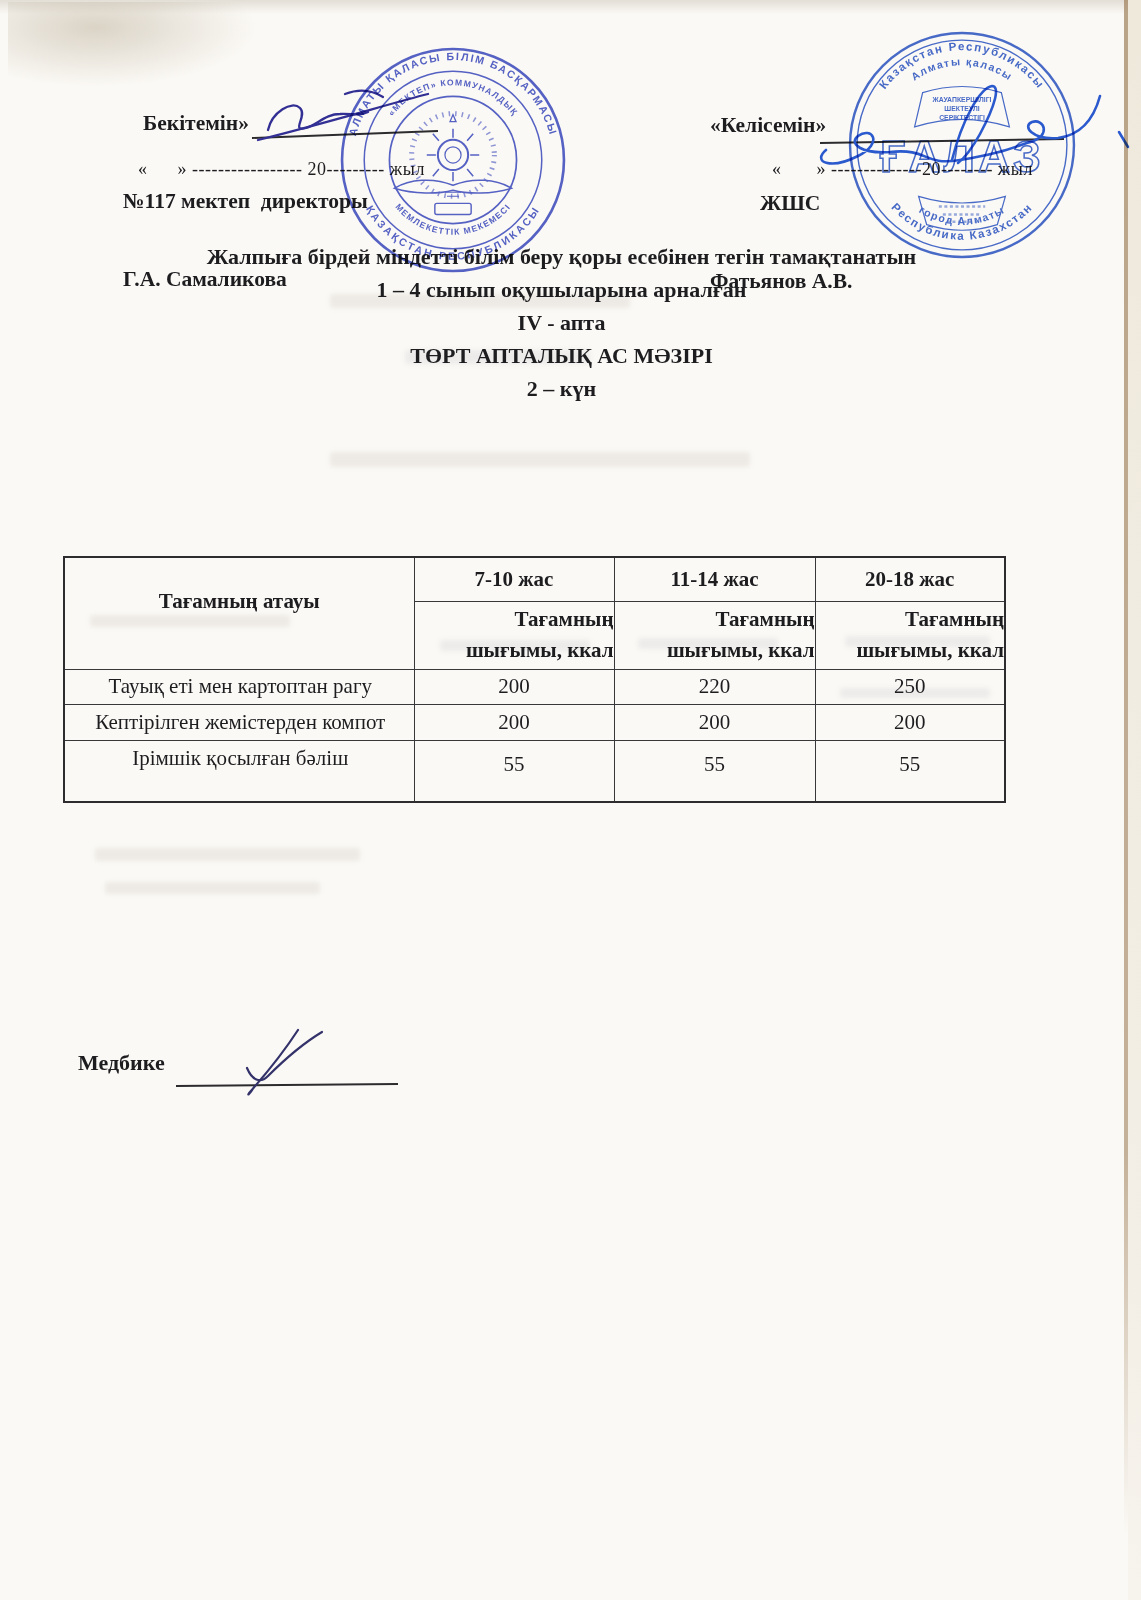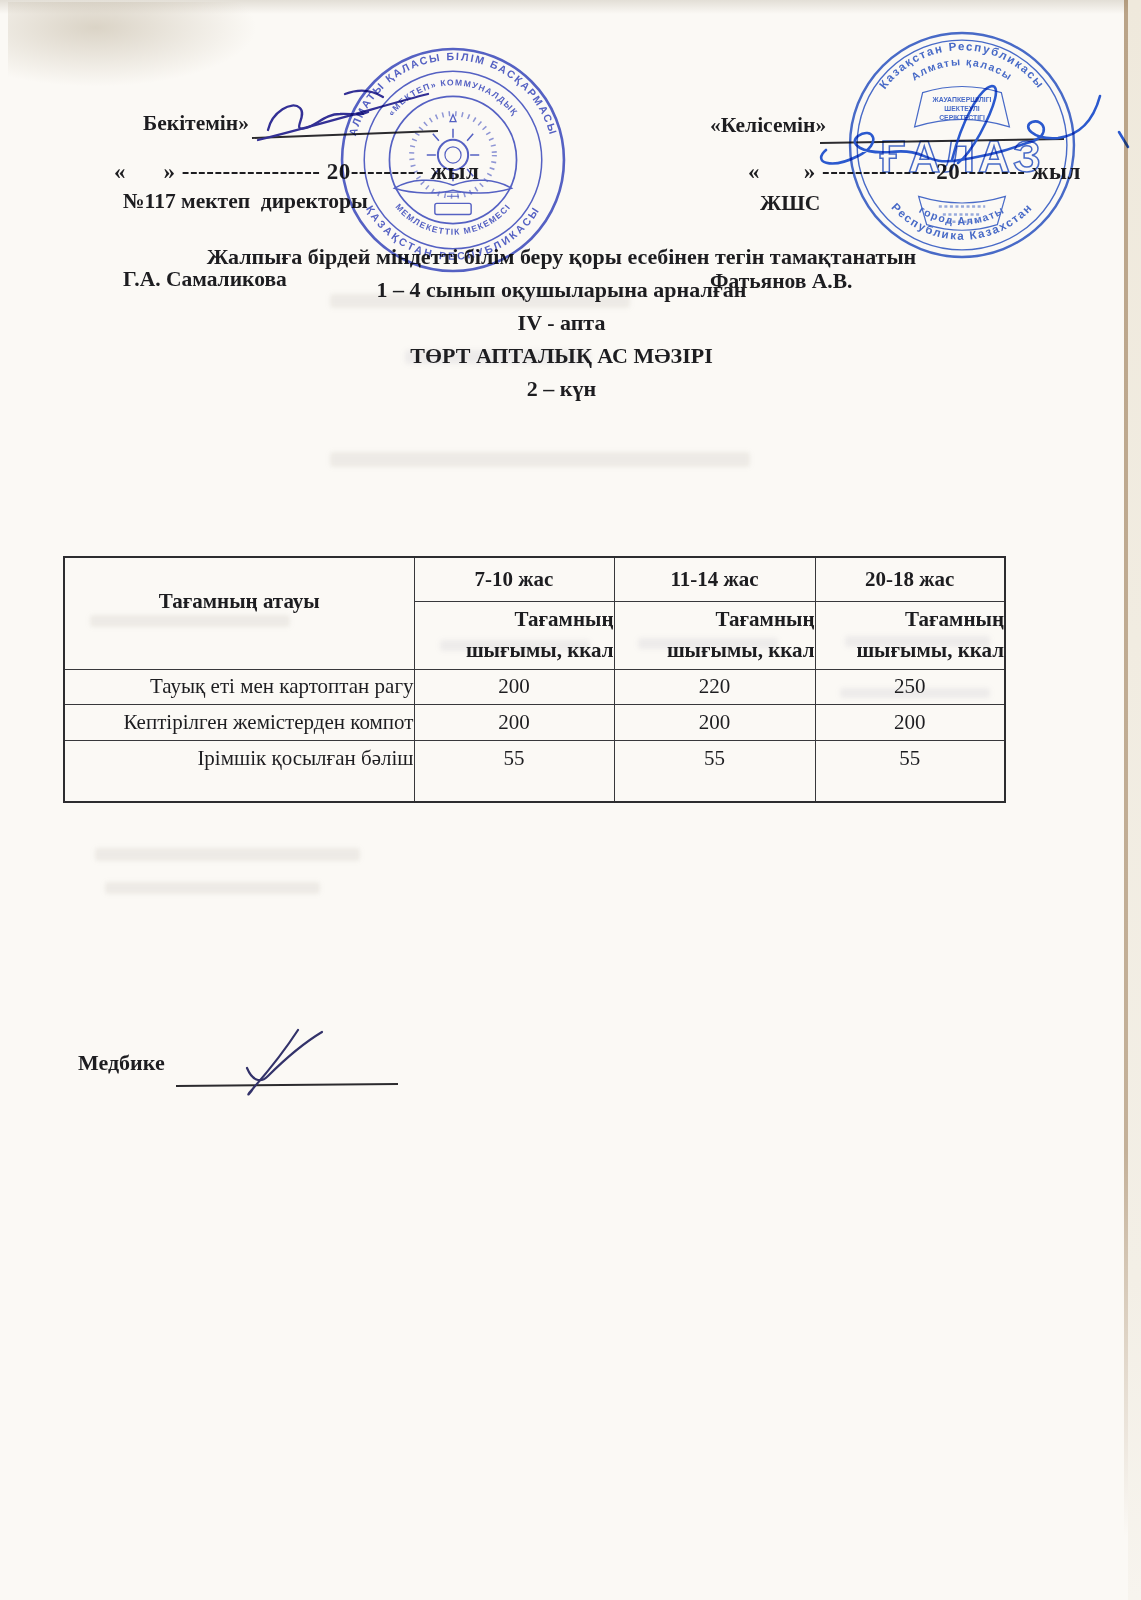--- a/index.html
+++ b/index.html
@@ -18,43 +18,43 @@
   .edge-strip{position:absolute;left:1128px;top:0;width:13px;height:100%;
     background:linear-gradient(180deg,#efe9dc 0%,#f3efe6 80%,#f7f4ee 100%);}
   .smudge{position:absolute;background:rgba(118,112,100,.10);filter:blur(2.5px);border-radius:3px;}
   .smudge.b{background:rgba(98,104,128,.09);}
 
   
   .hdr{position:absolute;font-weight:bold;font-size:21.5px;line-height:26px;white-space:pre;}
   .hdr-left{left:123px;top:58px;}
   .hdr-right{left:700px;top:60px;}
   .ind1{margin-left:20px;} .ind2{margin-left:10px;} .ind3{margin-left:60px;}
-  .dateline{position:absolute;font-weight:bold;font-size:23px;white-space:pre;letter-spacing:.5px;}
+  .dateline{position:absolute;font-weight:normal;font-size:18px;white-space:pre;letter-spacing:.5px;margin-left:24px;}
   .dateline-left{left:114px;top:159px;}
   .dateline-right{left:748px;top:159px;}
 
   
   .title-block{position:absolute;left:0;right:18px;top:243px;text-align:center;font-weight:bold;}
   .title-block p{margin:0 0 5px 0;font-size:22px;line-height:28px;}
 
   
   .menu-table-wrap{position:absolute;left:63px;top:556px;width:941px;}
   table.menu{border-collapse:collapse;table-layout:fixed;width:941px;
     font-size:21px;}
   table.menu td,table.menu th{border:1.7px solid #38383b;padding:0;vertical-align:middle;}
   table.menu{border:2.6px solid #2d2d30;}
   col.c0{width:350px;} col.c1{width:200px;} col.c2{width:201px;} col.c3{width:190px;}
   th.name-col{text-align:left;padding-left:10px;font-weight:bold;}
   th.name-col span{position:relative;top:-12px;}
   tr.age-row{height:44px;} tr.age-row th{font-weight:bold;text-align:center;}
   tr.sub-row{height:68px;} tr.sub-row th{font-weight:bold;text-align:right;line-height:31px;}
-  tr.data-row td.dish{ text-align:right;padding-left:2px;font-weight:normal;}
+  tr.data-row td.dish{ text-align:center;padding-left:2px;font-weight:normal;}
   tr.data-row td.val{ text-align:center;font-weight:normal;}
   tr.r1{height:35px;} tr.r2{height:36px;}
-  tr.r3{height:62px;} tr.r3 td{vertical-align:top;padding-top:5px;}
+  tr.r3{height:62px;} tr.r3 td{vertical-align:top;padding-top:11px;}
   tr.r3 td.dish{padding-top:5px;}
 
   
   .nurse{position:absolute;left:78px;top:1050px;font-weight:bold;font-size:22px;}
 
   
   .stamp{position:absolute;mix-blend-mode:multiply;opacity:.88;}
   .stamp-left{left:337px;top:44px;width:232px;height:232px;}
   .stamp-right{left:846px;top:29px;width:232px;height:232px;}
   .ink{position:absolute;left:0;top:0;width:1141px;height:1600px;mix-blend-mode:multiply;pointer-events:none;}

